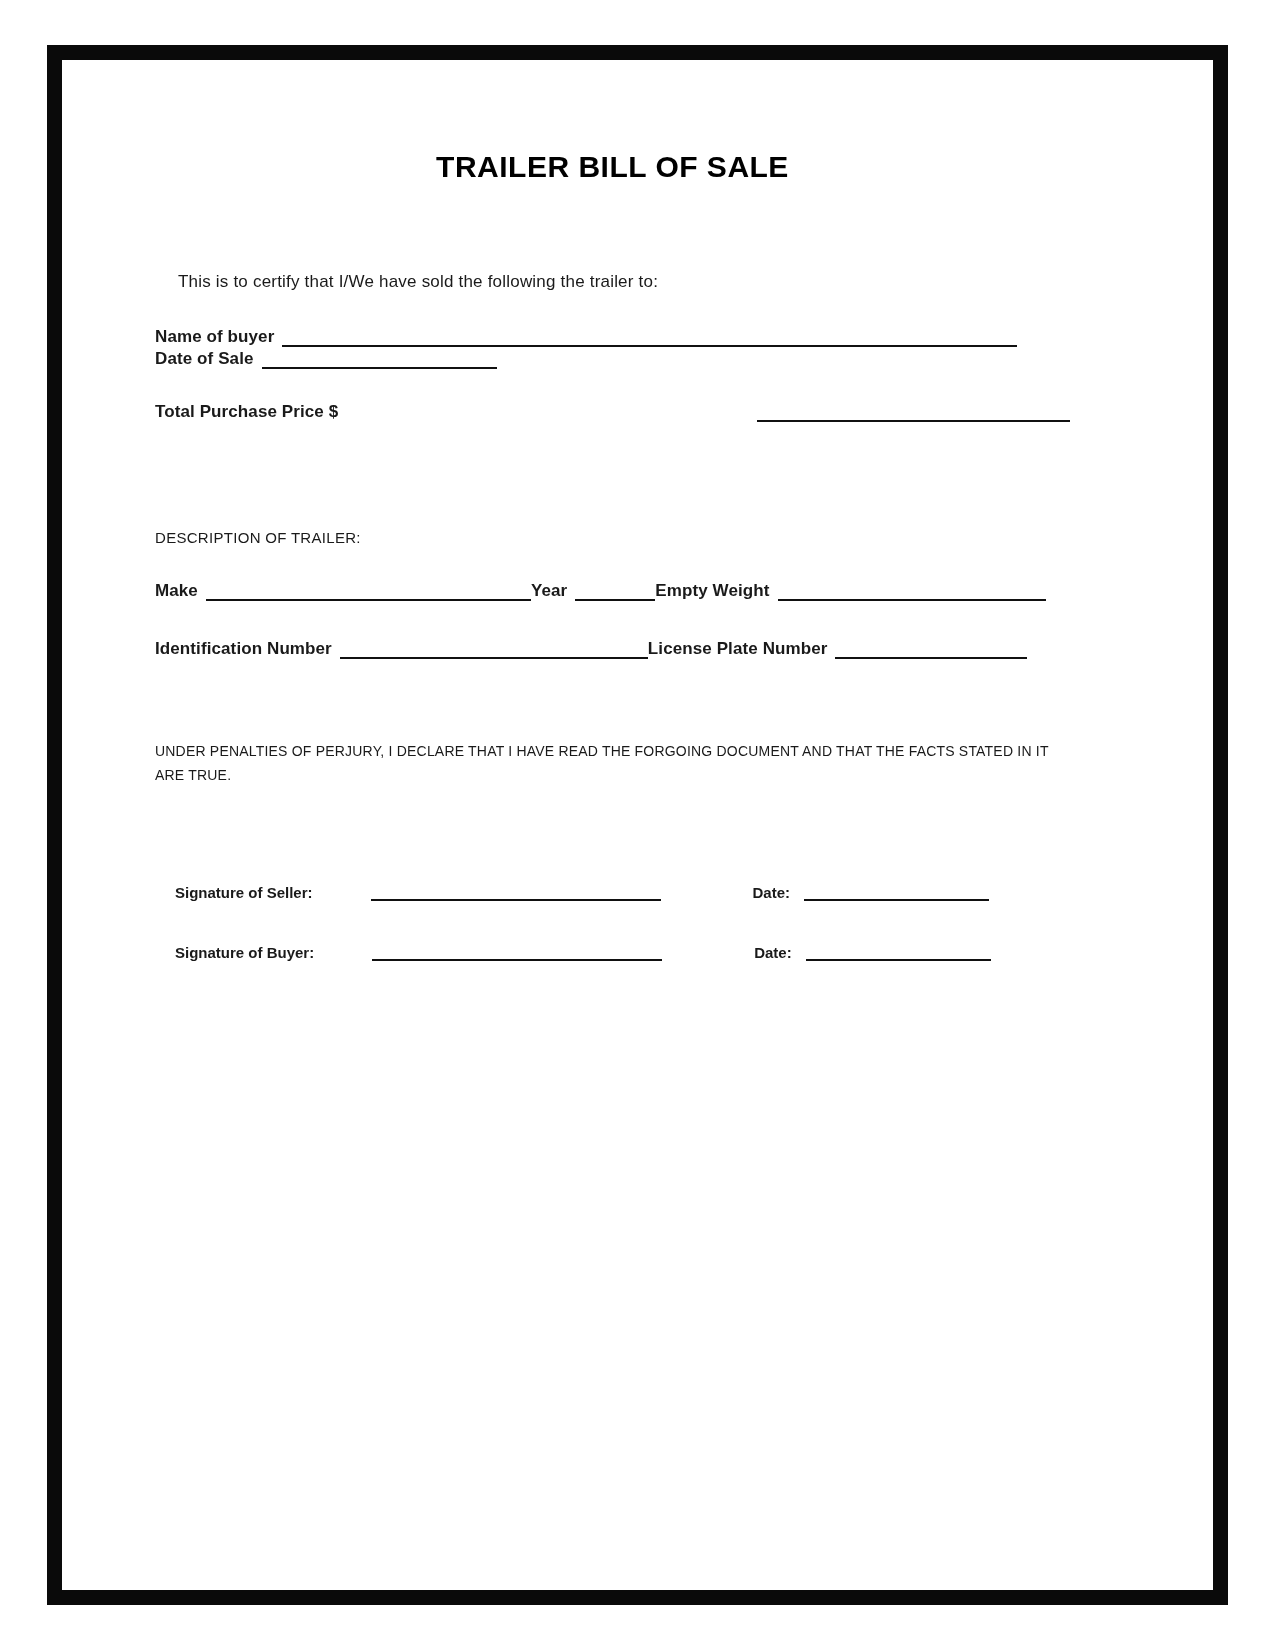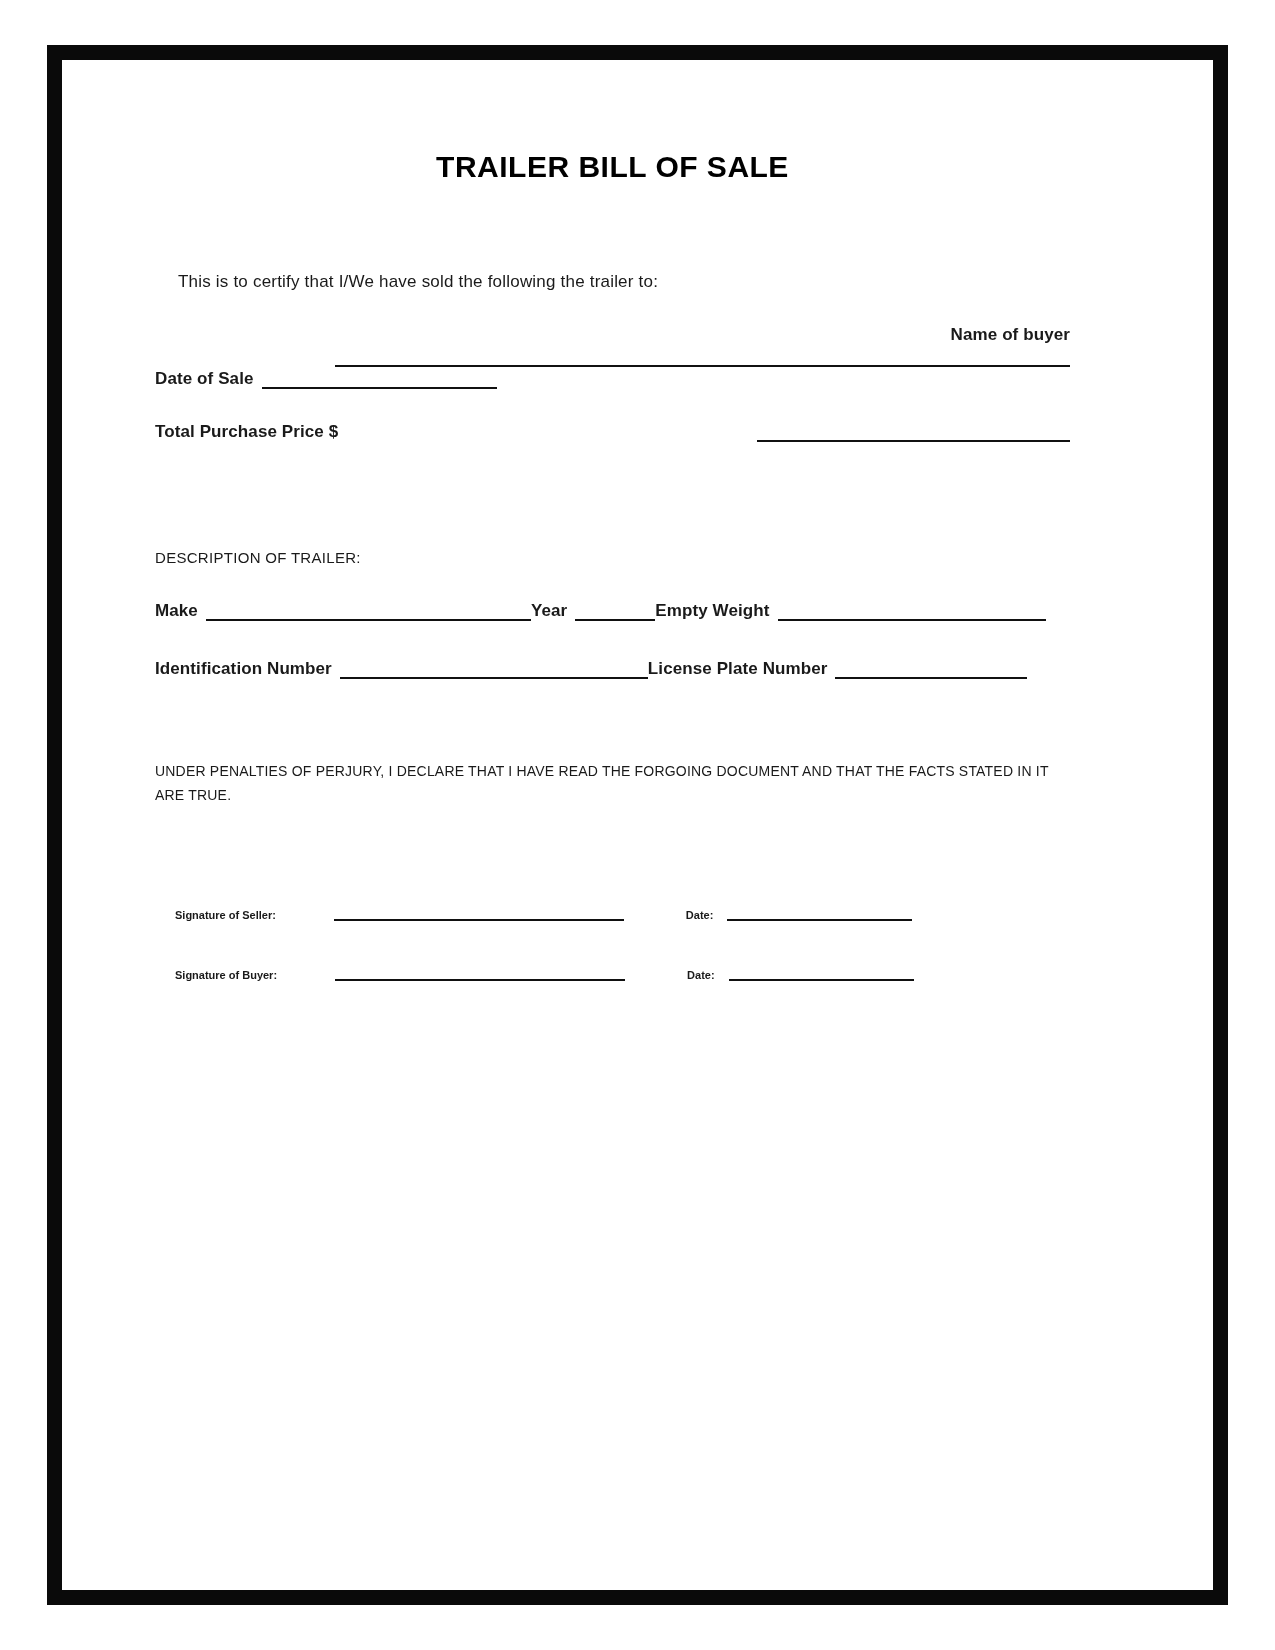--- a/index.html
+++ b/index.html
@@ -54,49 +54,49 @@
   .row .lbl {
     font-weight: 700;
     letter-spacing: 0.1px;
   }
   .blank {
     display: inline-block;
     height: 20px;
     border-bottom: 2px solid #111111;
   }
   .gap-sm { margin-left: 8px; }
-  .row-buyer   { margin-top: 33px; flex-direction: column; }
+  .row-buyer   { margin-top: 33px; }
   .row-date    { }
   .row-price   { margin-top: 31px; justify-content: space-between; }
   .section-heading {
     margin-top: 107px;
     font-size: 15px;
     font-weight: 400;
     letter-spacing: 0.3px;
   }
   .row-make { margin-top: 33px; }
   .row-idnum { margin-top: 36px; }
   .declaration {
     margin-top: 80px;
     font-size: 14px;
     line-height: 1.72;
     letter-spacing: 0.2px;
     max-width: 915px;
   }
   .sig-row {
     display: flex;
     align-items: flex-end;
-    font-size: 11px;
+    font-size: 15px;
     margin-left: 20px;
   }
   .sig-row .lbl { font-weight: 700; }
   .sig-row-seller { margin-top: 92px; }
   .sig-row-buyer  { margin-top: 38px; }
   .sig-line  { width: 290px; margin-left: 58px; }
-  .date-lbl  { margin-left: 62px; font-weight: 700; }
+  .date-lbl  { margin-left: 92px; font-weight: 700; }
   .date-line { width: 185px; margin-left: 14px; }
 
   .line-buyer   { width: 735px; }
   .line-date    { width: 235px; }
   .line-price   { width: 313px; }
   .line-make    { width: 325px; }
   .line-year    { width: 80px; }
   .line-weight  { width: 268px; }
   .line-idnum   { width: 308px; }
   .line-plate   { width: 192px; }

